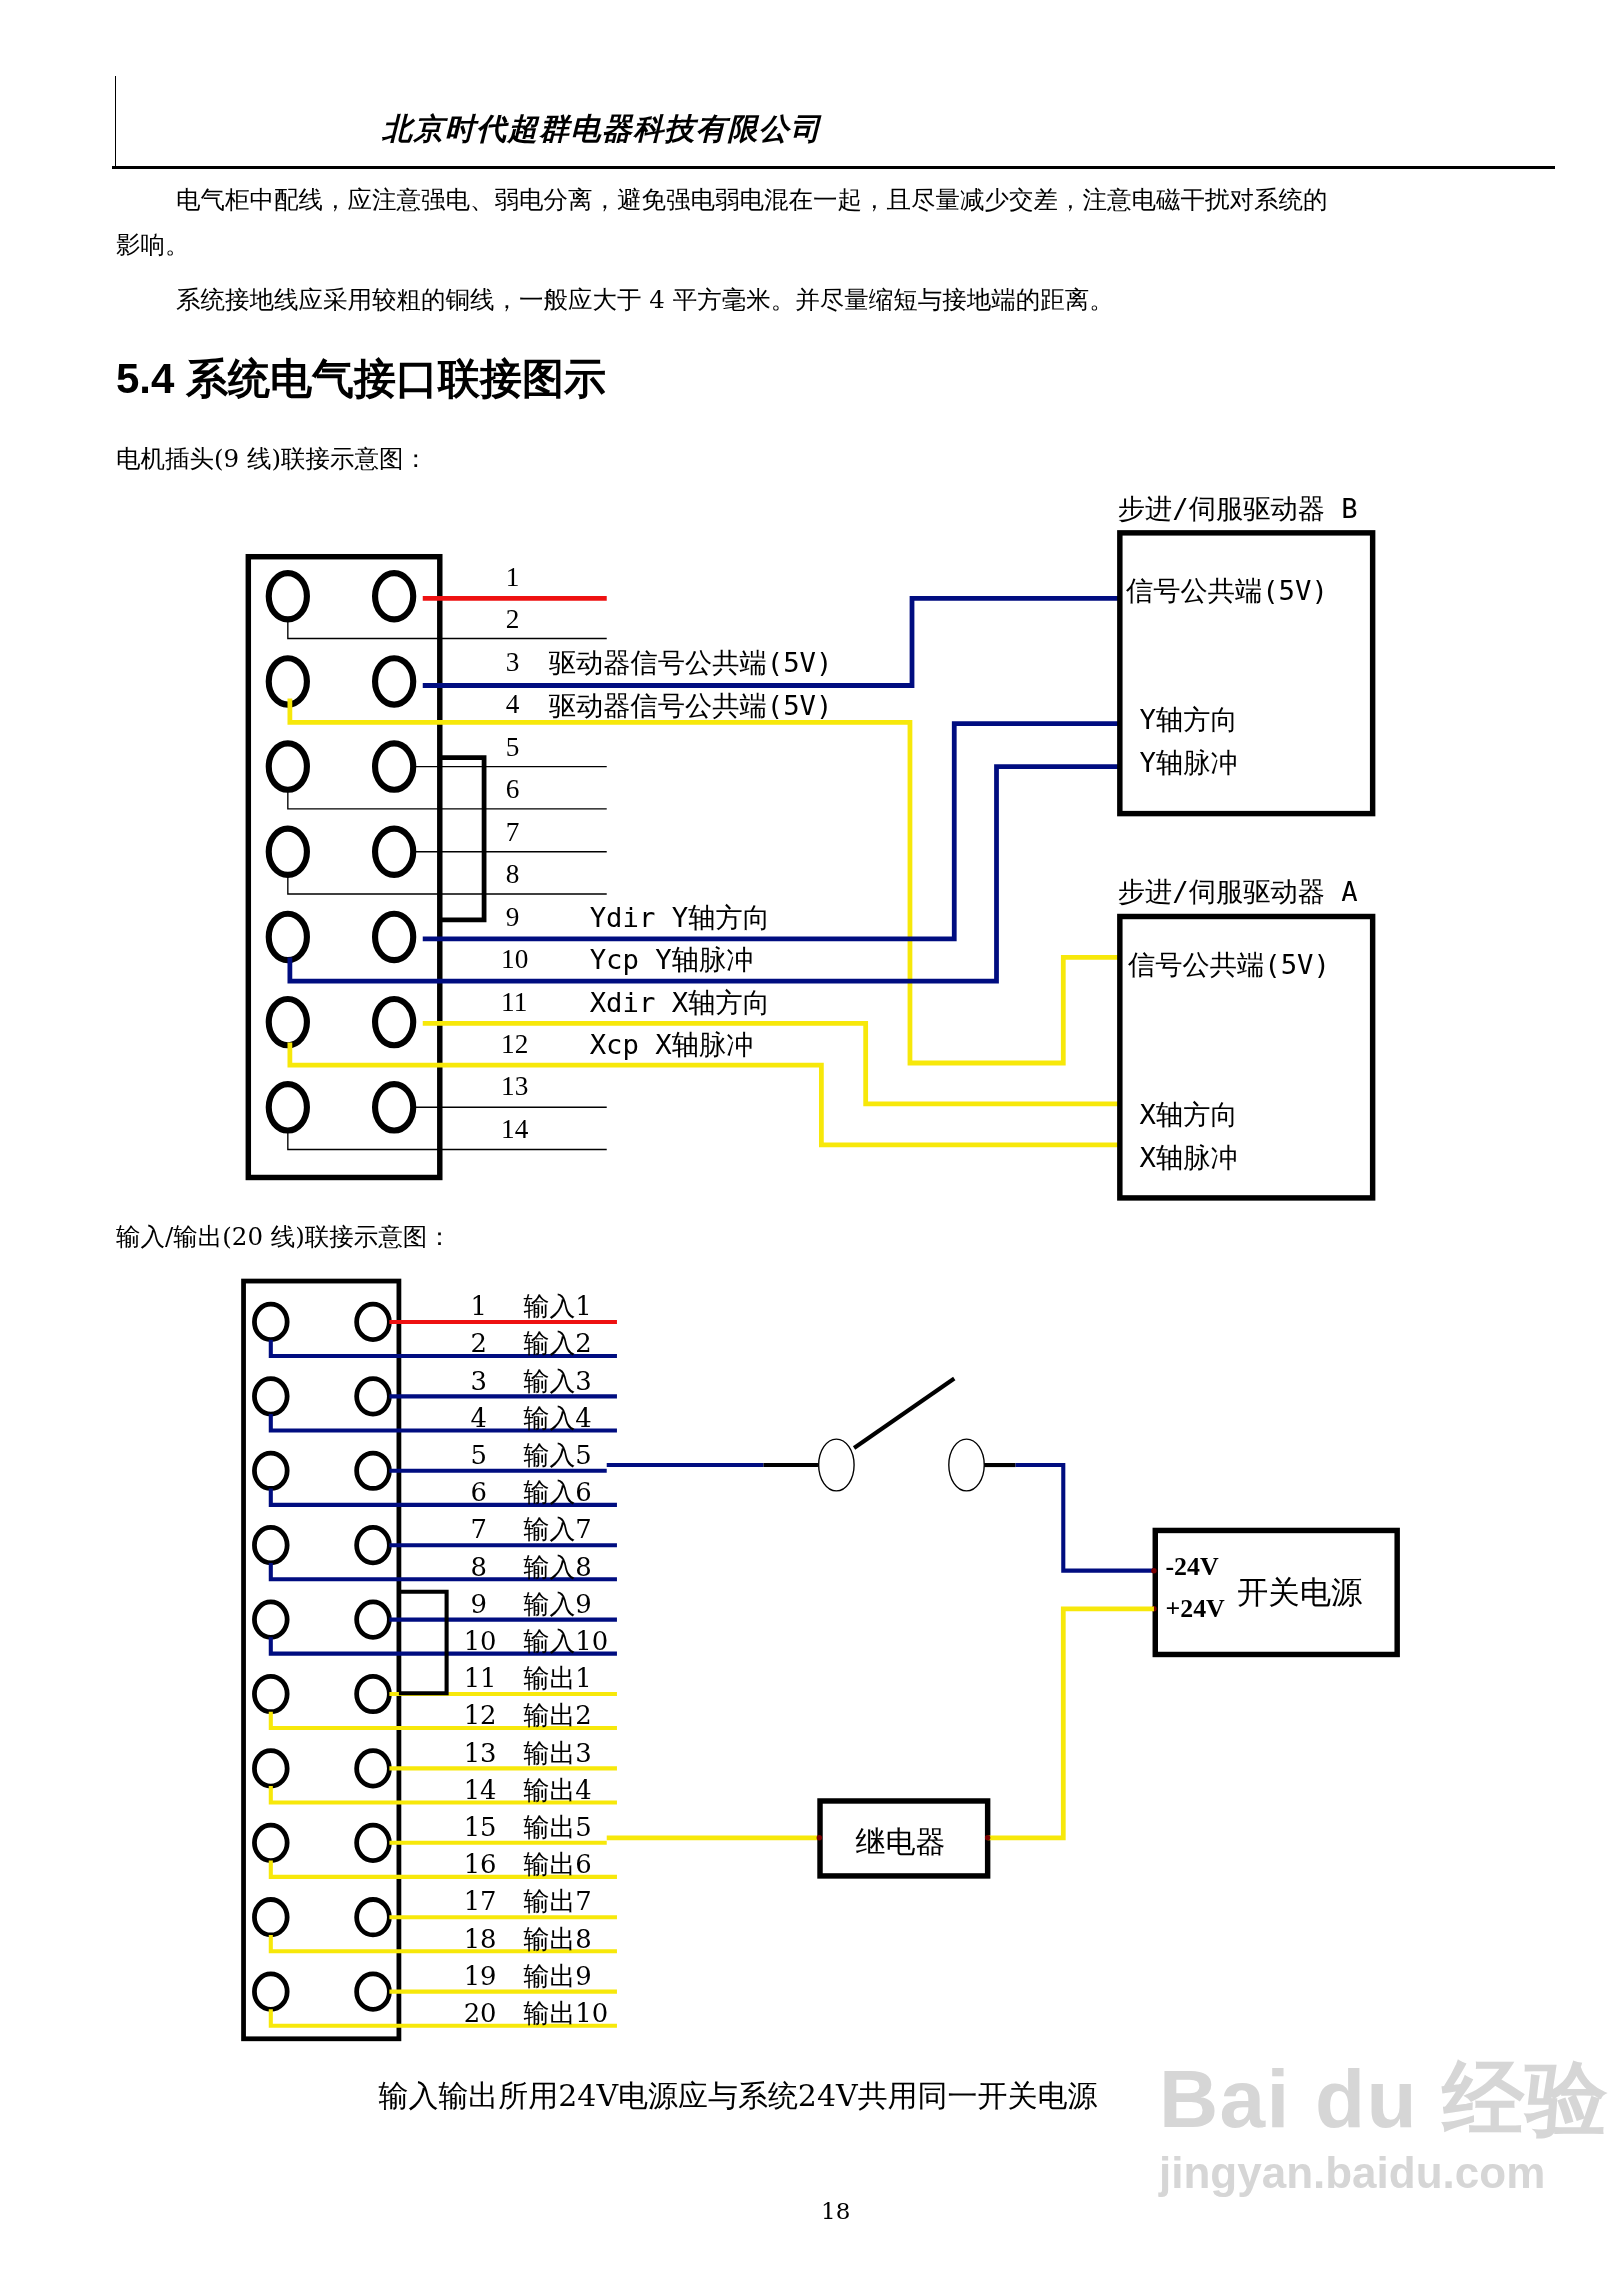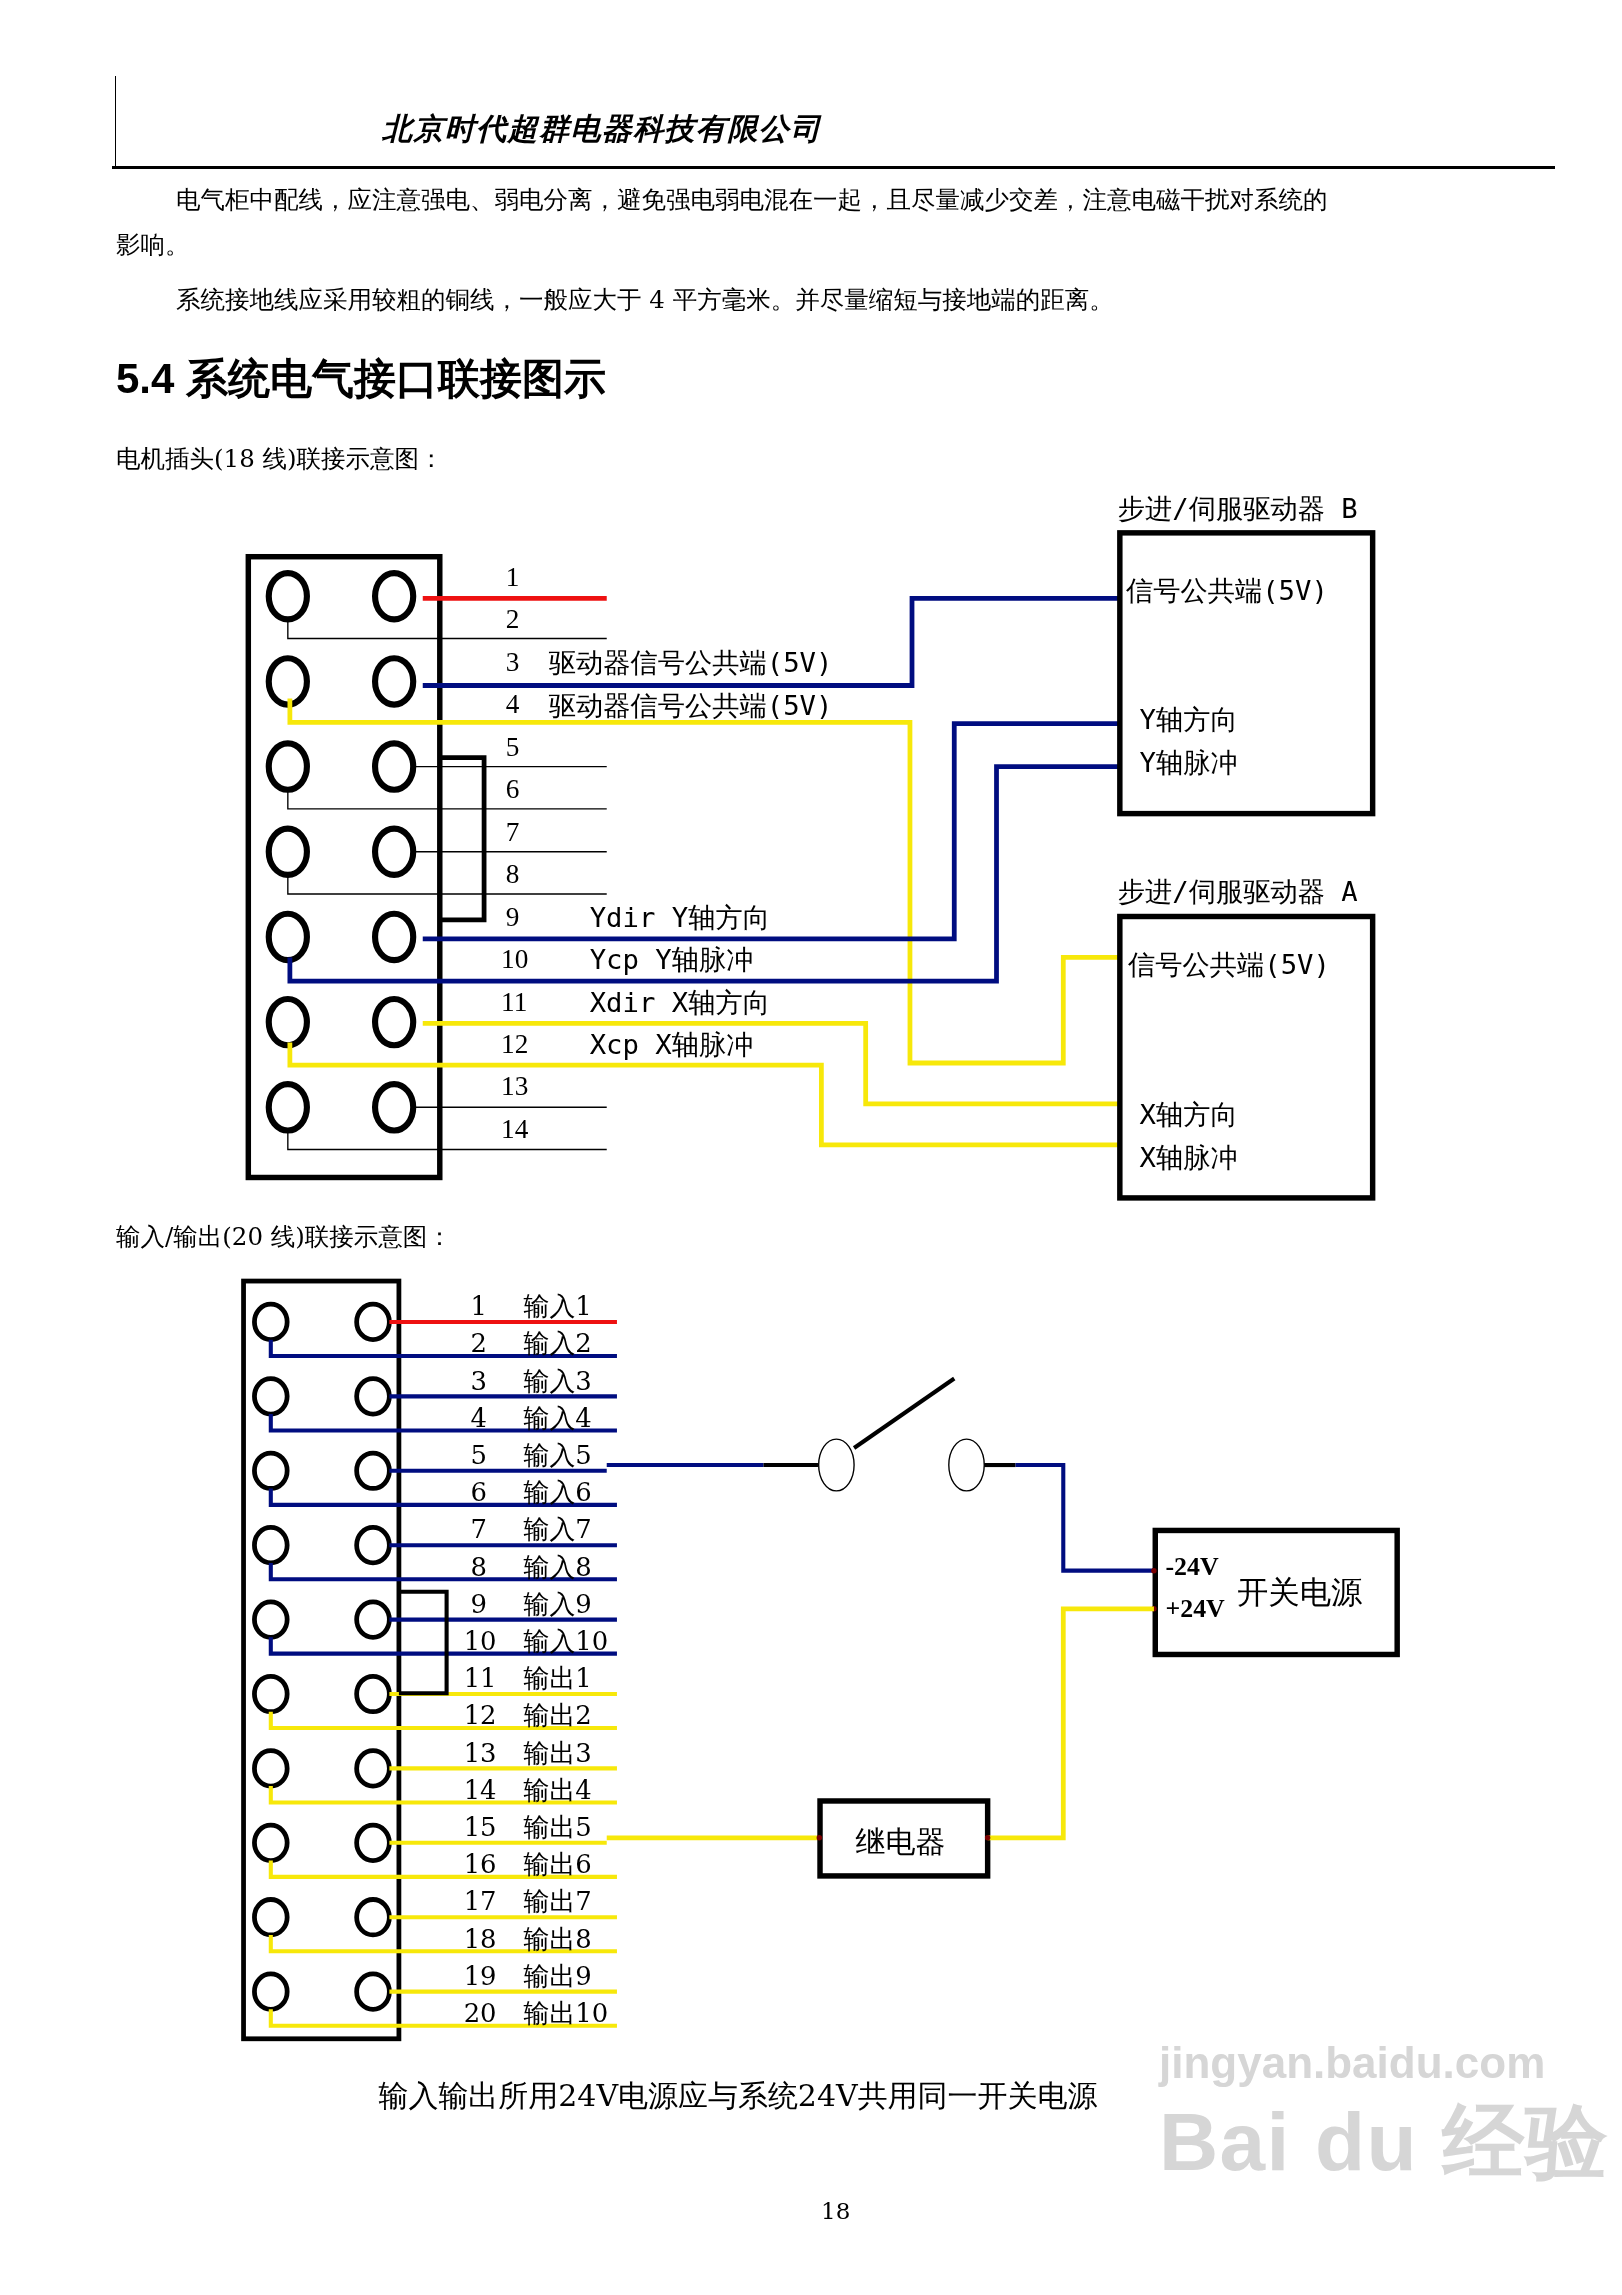--- a/index.html
+++ b/index.html
@@ -25,21 +25,21 @@
 
 <div id="header-rule-v"></div>
 <div class="abs company">北京时代超群电器科技有限公司</div>
 <div id="header-rule-h"></div>
 
 <div class="abs para" style="left:176px; top:183px;">电气柜中配线，应注意强电、弱电分离，避免强电弱电混在一起，且尽量减少交差，注意电磁干扰对系统的</div>
 <div class="abs para" style="left:116px; top:228px;">影响。</div>
 <div class="abs para" style="left:176px; top:283px;">系统接地线应采用较粗的铜线，一般应大于 4 平方毫米。并尽量缩短与接地端的距离。</div>
 
 <div class="abs heading">5.4 系统电气接口联接图示</div>
-<div class="abs subhead" style="left:116px; top:442px;">电机插头(18 线)联接示意图：</div>
+<div class="abs subhead" style="left:116px; top:442px;">电机插头(9 线)联接示意图：</div>
 <div class="abs subhead" style="left:116px; top:1220px;">输入/输出(20 线)联接示意图：</div>
 
 <svg id="diagram" width="1623" height="2295" viewBox="0 0 2381 3368">
 
   <g id="motor">
     <rect x="364" y="817" width="281" height="911" fill="none" stroke="#000" stroke-width="8"></rect>
     <g id="motor-pins">
         <ellipse cx="422" cy="875" rx="28" ry="34" fill="#fff" stroke="#000" stroke-width="9"></ellipse>
         <ellipse cx="578" cy="875" rx="28" ry="34" fill="#fff" stroke="#000" stroke-width="9"></ellipse>
         <ellipse cx="422" cy="1000" rx="28" ry="34" fill="#fff" stroke="#000" stroke-width="9"></ellipse>
@@ -241,16 +241,16 @@
     <circle cx="1202" cy="2697" r="4" fill="#7a0000"></circle>
     <circle cx="1449" cy="2697" r="4" fill="#7a0000"></circle>
   </g>
 
   <text x="555" y="3090" font-size="44" style="font-family:'DejaVu Serif','Liberation Serif',serif">输入输出所用24V电源应与系统24V共用同一开关电源</text>
 </svg>
 
 <div class="abs page-num">18</div>
 
 <div class="watermark">
+  <div style="font-size:82px; letter-spacing:1.4px;">Bai du 经验</div>
   <div style="font-size:44px; margin-top:-6.8px;">jingyan.baidu.com</div>
-  <div style="font-size:82px; letter-spacing:1.4px;">Bai du 经验</div>
 </div>
 
 
 </body></html>

